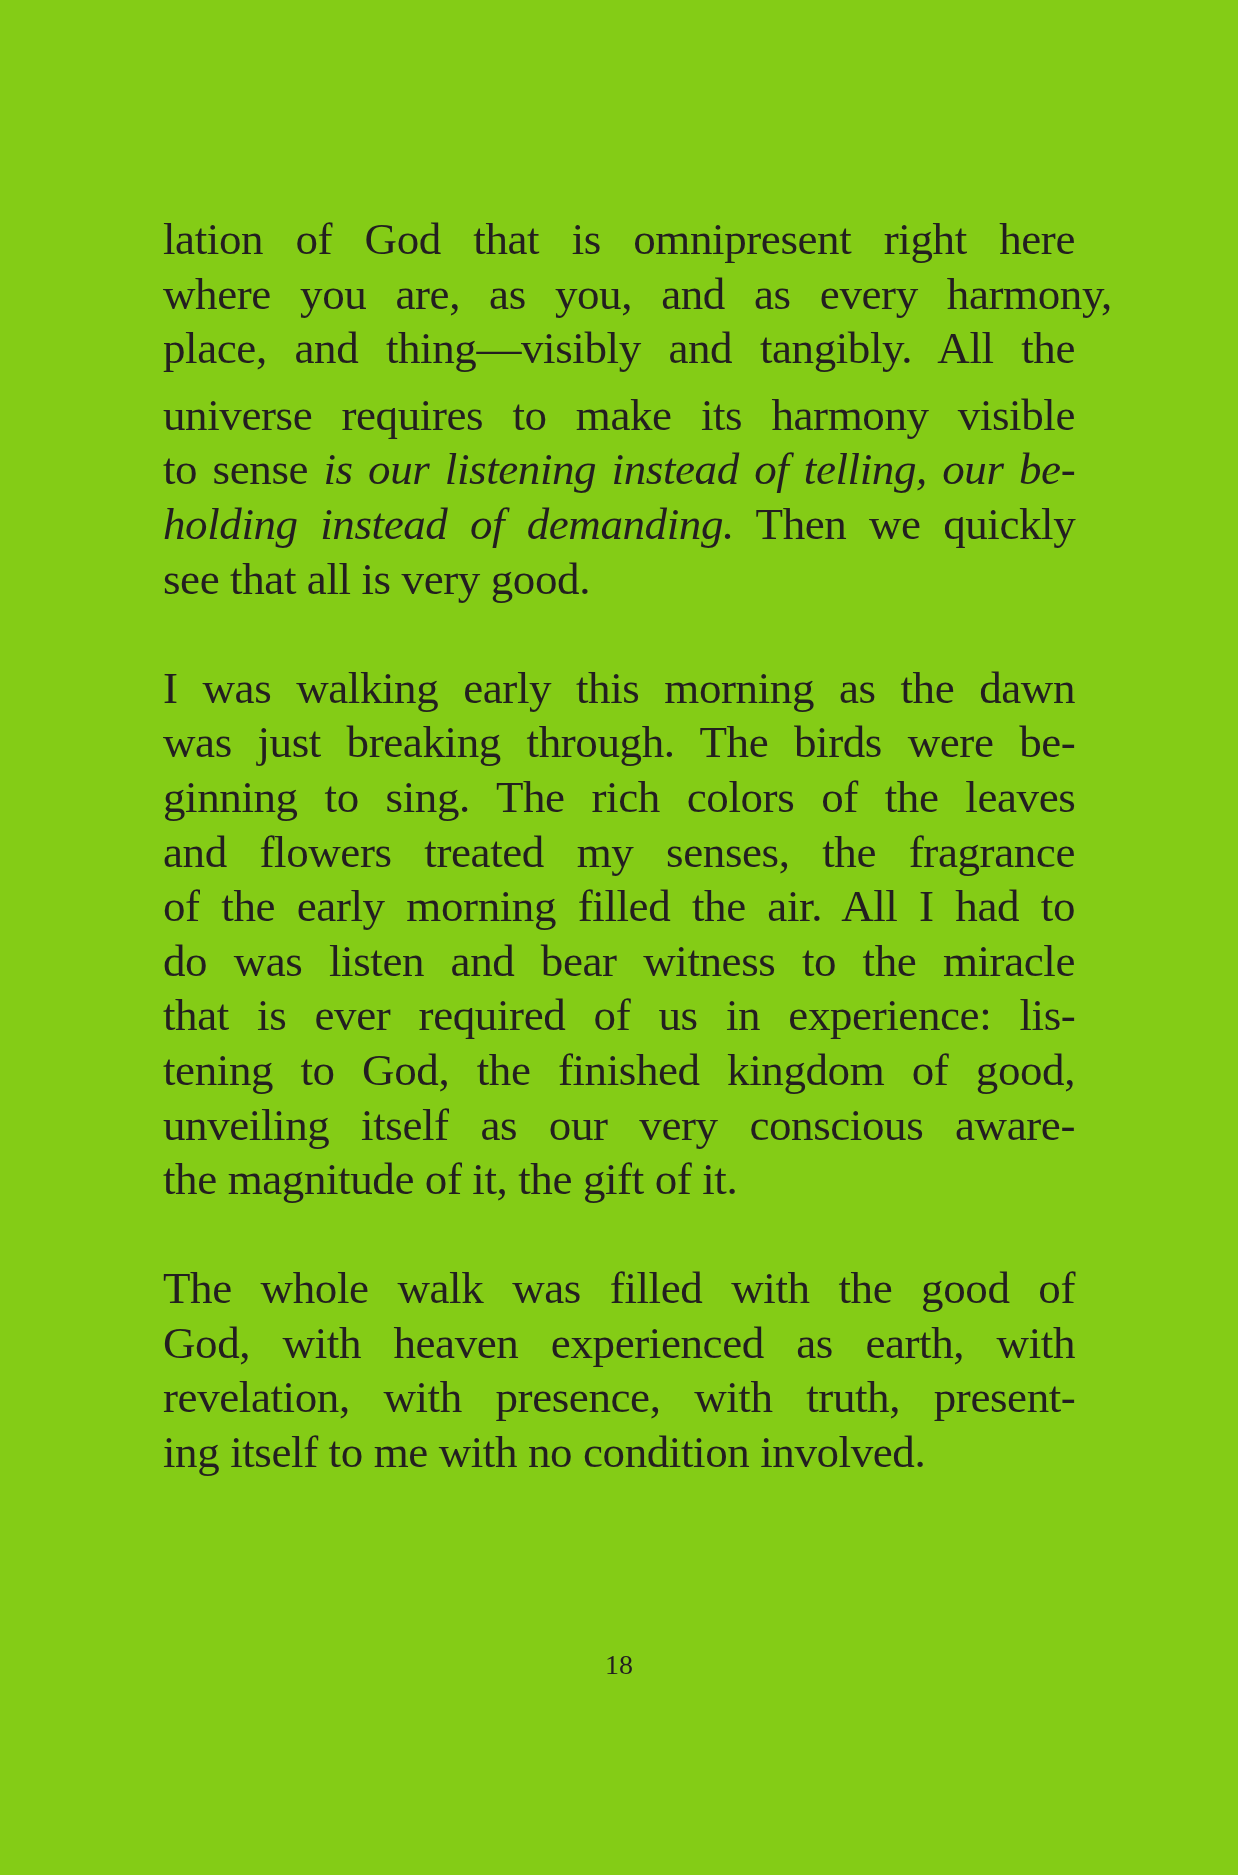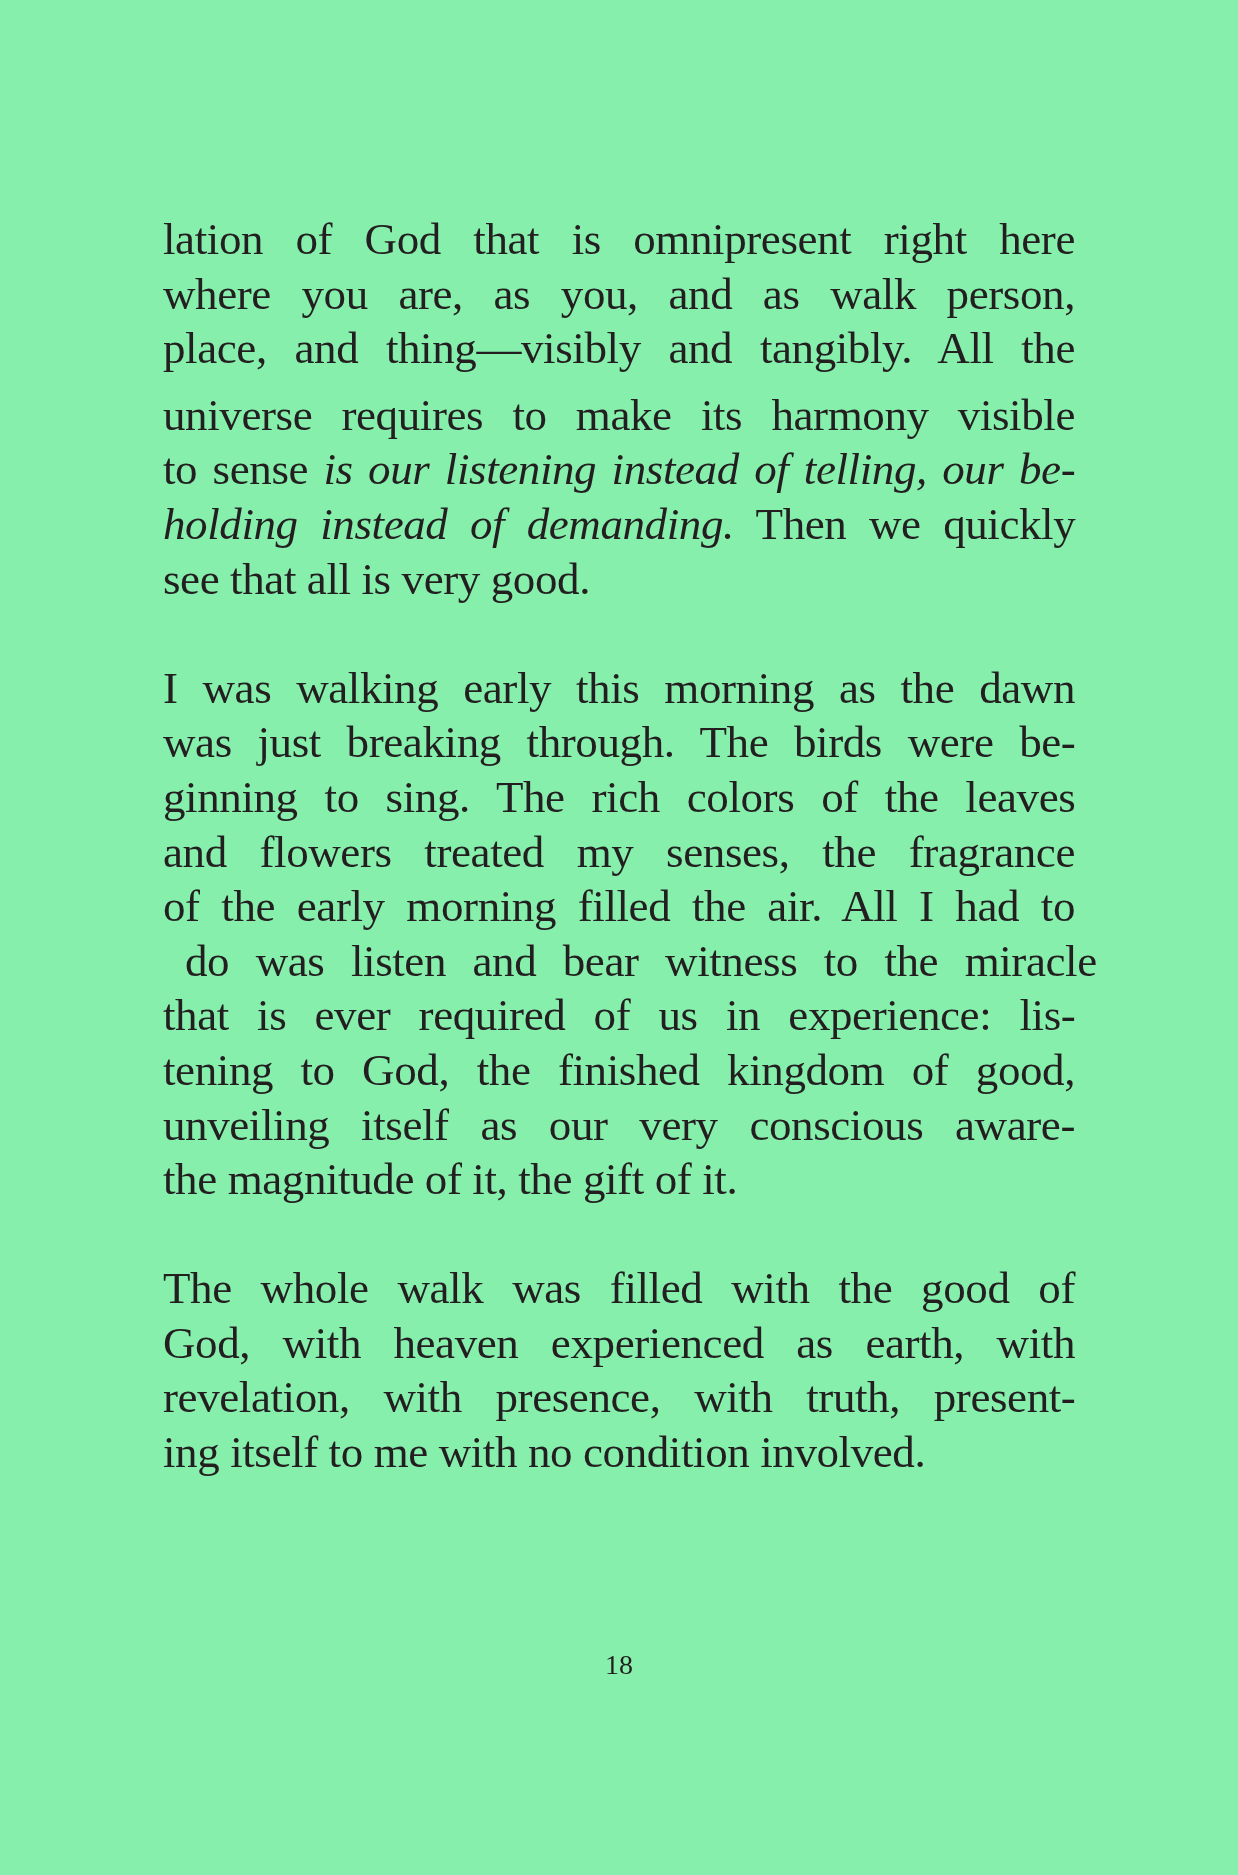--- a/index.html
+++ b/index.html
@@ -14,21 +14,21 @@
       overflow: hidden;
       font-family: "Liberation Serif", "DejaVu Serif", serif;
       color: #231f20;
     }
     .page {
       position: absolute;
       left: 0;
       top: 0;
       width: 1238px;
       height: 1875px;
-      background: #86efac;
+      background: #84cc16;
     }
     .text-block {
       position: absolute;
       left: 163px;
       top: 212px;
       width: 912px;
     }
     .paragraph {
       margin: 0;
     }
@@ -61,35 +61,35 @@
       line-height: 34px;
     }
   </style>
 </head>
 <body>
 
 <div class="page">
   <div class="text-block" id="text-block">
       <div class="paragraph">
         <span class="line" style="display: block; word-spacing: 21.5714px;"><span>lation of God that is omnipresent right here</span></span>
-        <span class="line" style="display: block; word-spacing: 18.25px;"><span>where you are, as you, and as walk person,</span></span>
+        <span class="line" style="display: block; word-spacing: 18.25px;"><span>where you are, as you, and as every harmony,</span></span>
         <span class="line" style="display: block; word-spacing: 16.8333px;"><span>place, and thing—visibly and tangibly. All the</span></span>
         <span class="line" style="display: block; word-spacing: 18.3333px; margin-top: 12px;"><span>universe requires to make its harmony visible</span></span>
         <span class="line" style="display: block; word-spacing: 4.55556px;"><span>to sense </span><span class="italic">is our listening instead of telling, our be-</span></span>
         <span class="line" style="display: block; word-spacing: 11.6667px;"><span class="italic">holding instead of demanding.</span><span> Then we quickly</span></span>
         <span class="line last"><span>see that all is very good.</span></span>
       </div>
       <div class="para-gap"></div>
       <div class="paragraph">
         <span class="line" style="display: block; word-spacing: 14px;"><span>I was walking early this morning as the dawn</span></span>
         <span class="line" style="display: block; word-spacing: 14.8571px;"><span>was just breaking through. The birds were be-</span></span>
         <span class="line" style="display: block; word-spacing: 16px;"><span>ginning to sing. The rich colors of the leaves</span></span>
         <span class="line" style="display: block; word-spacing: 21.8333px;"><span>and flowers treated my senses, the fragrance</span></span>
         <span class="line" style="display: block; word-spacing: 10.8px;"><span>of the early morning filled the air. All I had to</span></span>
-        <span class="line" style="display: block; word-spacing: 15.625px; margin-left: 22px;"><span>do was listen and bear witness to the miracle</span></span>
+        <span class="line" style="display: block; word-spacing: 15.625px;"><span>do was listen and bear witness to the miracle</span></span>
         <span class="line" style="display: block; word-spacing: 17.375px;"><span>that is ever required of us in experience: lis-</span></span>
         <span class="line" style="display: block; word-spacing: 16.5714px;"><span>tening to God, the finished kingdom of good,</span></span>
         <span class="line" style="display: block; word-spacing: 20.8333px;"><span>unveiling itself as our very conscious aware-</span></span>
         <span class="line last"><span>the magnitude of it, the gift of it.</span></span>
       </div>
       <div class="para-gap"></div>
       <div class="paragraph">
         <span class="line" style="display: block; word-spacing: 18px;"><span>The whole walk was filled with the good of</span></span>
         <span class="line" style="display: block; word-spacing: 21.5px;"><span>God, with heaven experienced as earth, with</span></span>
         <span class="line" style="display: block; word-spacing: 22.8px;"><span>revelation, with presence, with truth, present-</span></span>

